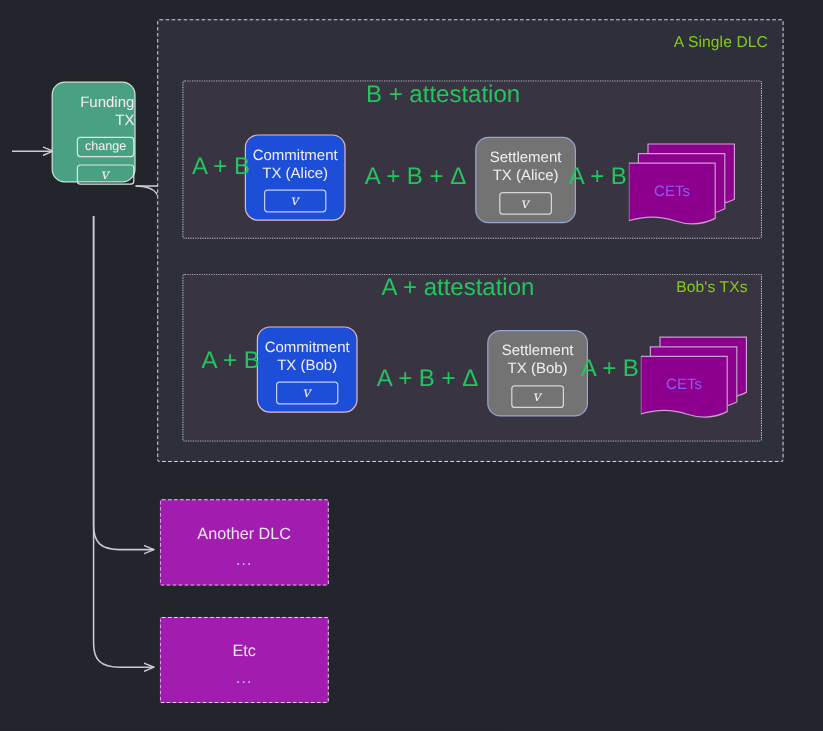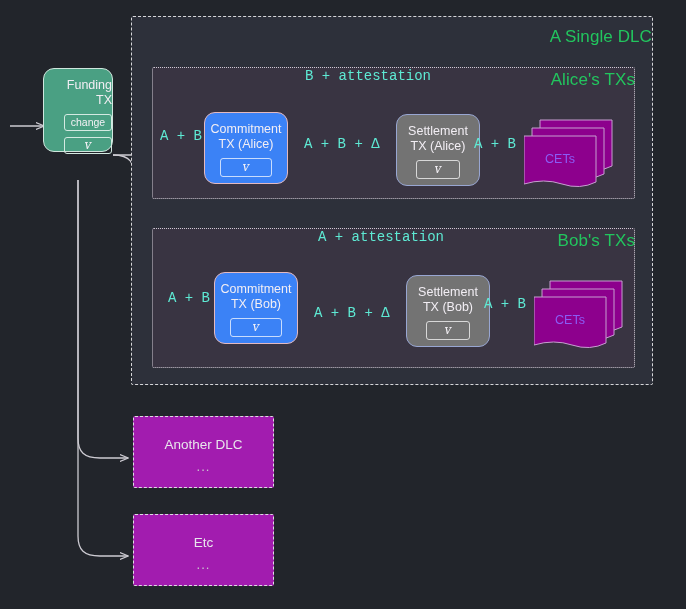--- a/index.html
+++ b/index.html
@@ -21,25 +21,24 @@
     border-radius:2px;
   }
   .frame-inner{
     position:absolute;
     border:1.6px dotted #cfc9d4;
     background:#393442;
     border-radius:2px;
   }
   .frame-label{
     position:absolute;
-    color:#22c55e;
-    font-size:17px;
+    color:#84cc16;
+    font-size:13px;
     white-space:nowrap;
     letter-spacing:.1px;
-    padding-left:12px;
   }
 
   
   .tx{
     position:absolute;
     border-radius:11px;
     display:flex;
     flex-direction:column;
     align-items:center;
     justify-content:flex-start;
@@ -54,21 +53,21 @@
   .tx .slot{
     box-sizing:border-box;
     border:1.4px solid rgba(255,255,255,.72);
     border-radius:3px;
     text-align:center;
     color:#f4f1f6;
     display:flex;align-items:center;justify-content:center;
   }
   .tx.funding{background:#4aa083;border:1.6px solid #cfe6dd;}
   .tx.funding .slot{border-color:#d4eae2;}
-  .tx.commit{background:#3b82f6;border:1.6px solid #e3b9c0;}
+  .tx.commit{background:#1d4ed8;border:1.6px solid #e3b9c0;}
   .tx.settle{background:#737373;border:1.6px solid #98a6d2;margin-left:14px;}
 
   
   .vglyph{
     font-family:"DejaVu Serif",serif;
     font-style:italic;
     font-size:12px;
   }
 
   
@@ -88,23 +87,23 @@
   
   .cets{position:absolute;}
   .cets .cet-label{
     position:absolute;color:#8b5cf6;font-size:12.5px;
     text-align:center;
   }
 
   
   .elabel{
     position:absolute;
-    color:#5eead4;
-    font-family:Liberation Mono, monospace;
-    font-size:14px;
+    color:#22c55e;
+    font-family:Liberation Sans, sans-serif;
+    font-size:20px;
     white-space:nowrap;
   }
 </style>
 </head>
 <body>
 
 <div id="stage">
 
   <svg class="layer" viewBox="0 0 686 609">
     <defs>
@@ -132,21 +131,20 @@
       <path d="M298,318 L390,318" marker-end="url(#ah)"></path>
       <path d="M310,318 C326,318 328,309 328,294 L328,252 C328,242 332,240 342,240 L414,240" marker-end="url(#ah)"></path>
       <path d="M476,318 L532,318" marker-end="url(#ah)"></path>
     </g>
   </svg>
 
   <div class="frame-outer" style="left:131px;top:16px;width:520px;height:367px;"></div>
   <div class="frame-label" style="left:0;top:27px;width:640px;text-align:right;">A Single DLC</div>
 
   <div class="frame-inner" style="left:152px;top:67px;width:481px;height:130px;"></div>
-  <div class="frame-label" style="left:0;top:70px;width:623px;text-align:right;">Alice's TXs</div>
 
   <div class="frame-inner" style="left:152px;top:228px;width:481px;height:138px;"></div>
   <div class="frame-label" style="left:0;top:231px;width:623px;text-align:right;">Bob's TXs</div>
 
   <div class="tx funding" style="left:43px;top:68px;width:70px;height:84px;align-items:flex-end;">
     <span class="ttl">Funding</span>
     <span class="ttl">TX</span>
     <div class="slot" style="width:48px;height:19px;margin-top:6px;font-size:10.5px;">change</div>
     <div class="slot vglyph" style="width:48px;height:19px;margin-top:6px;">ᴠ</div>
   </div>

